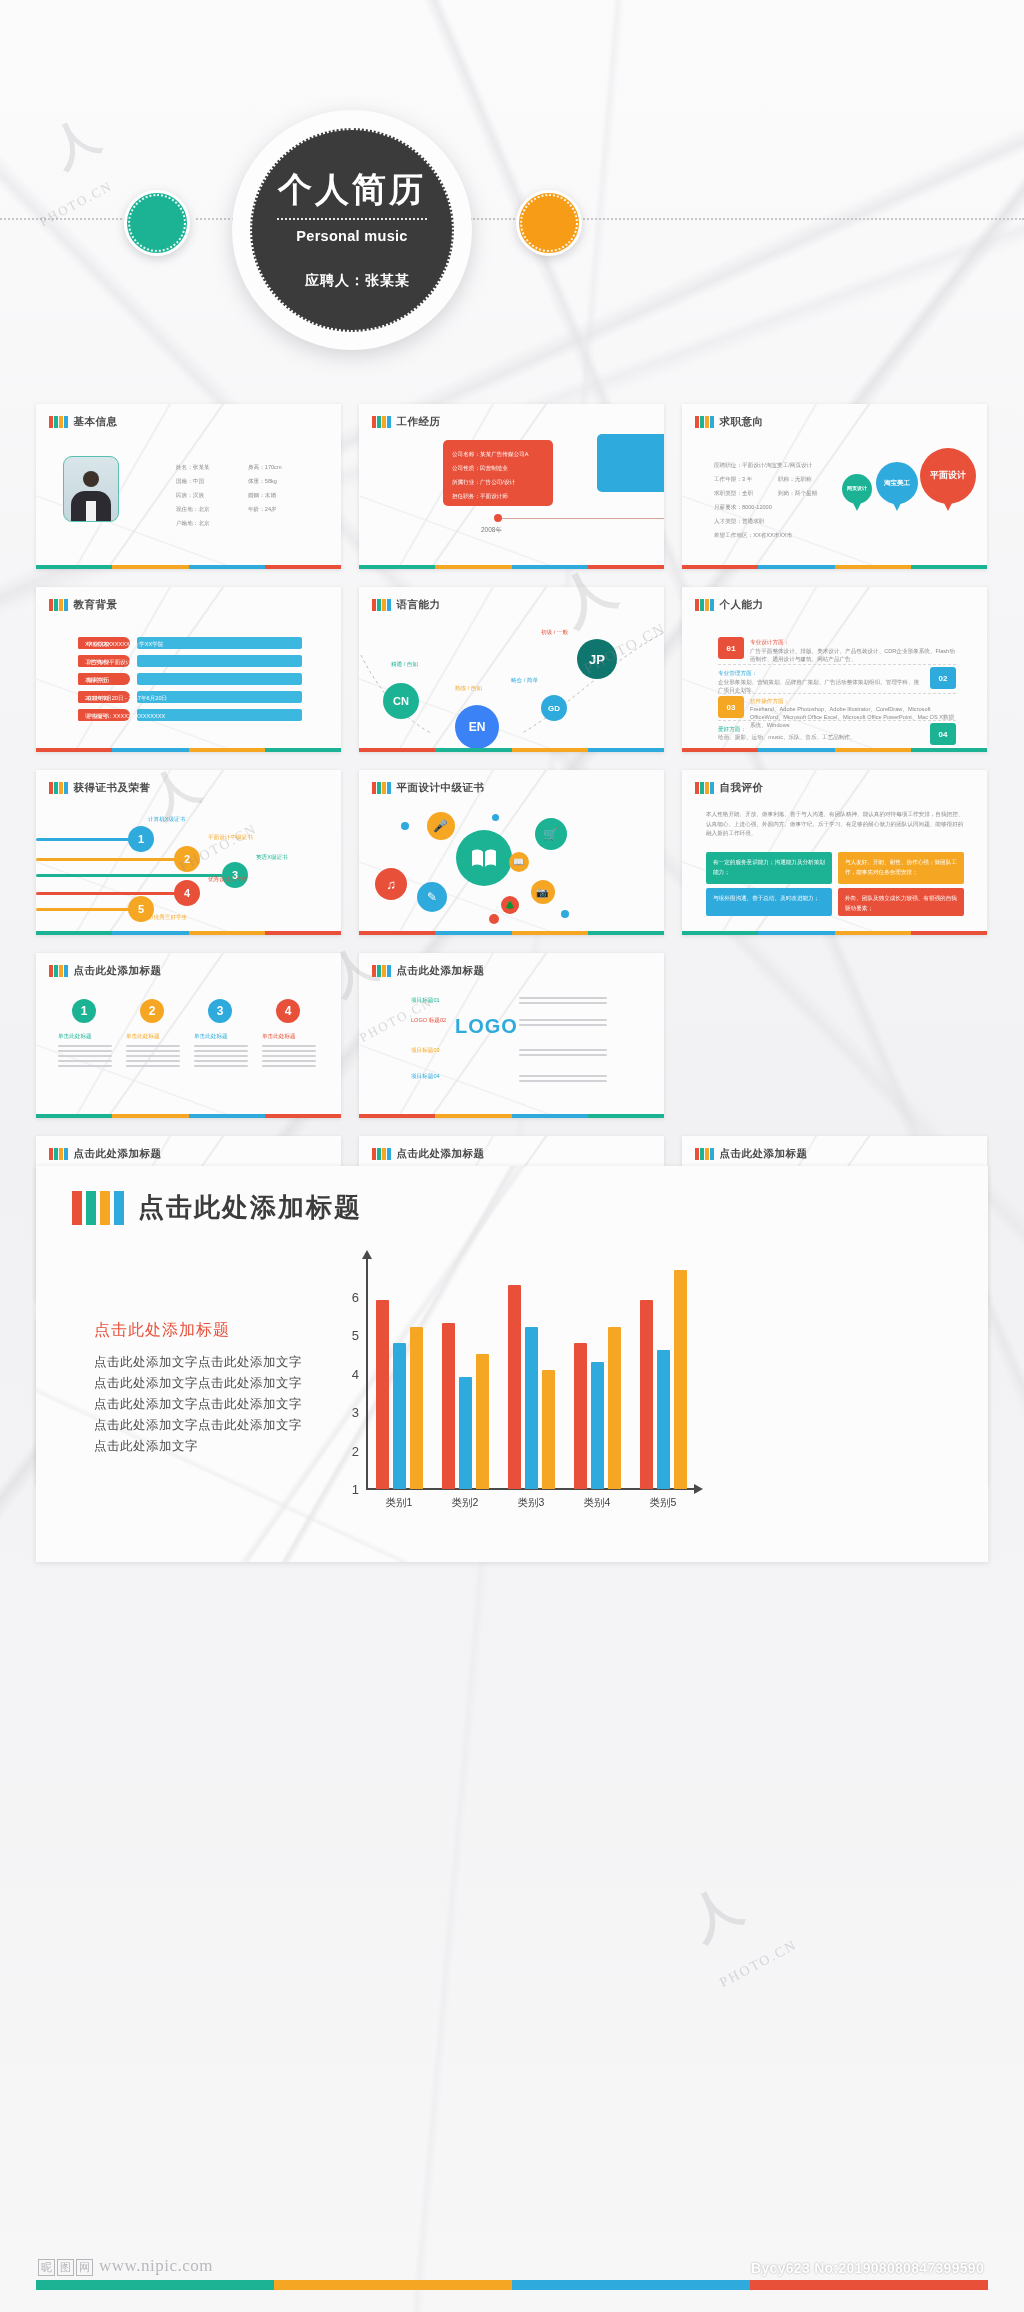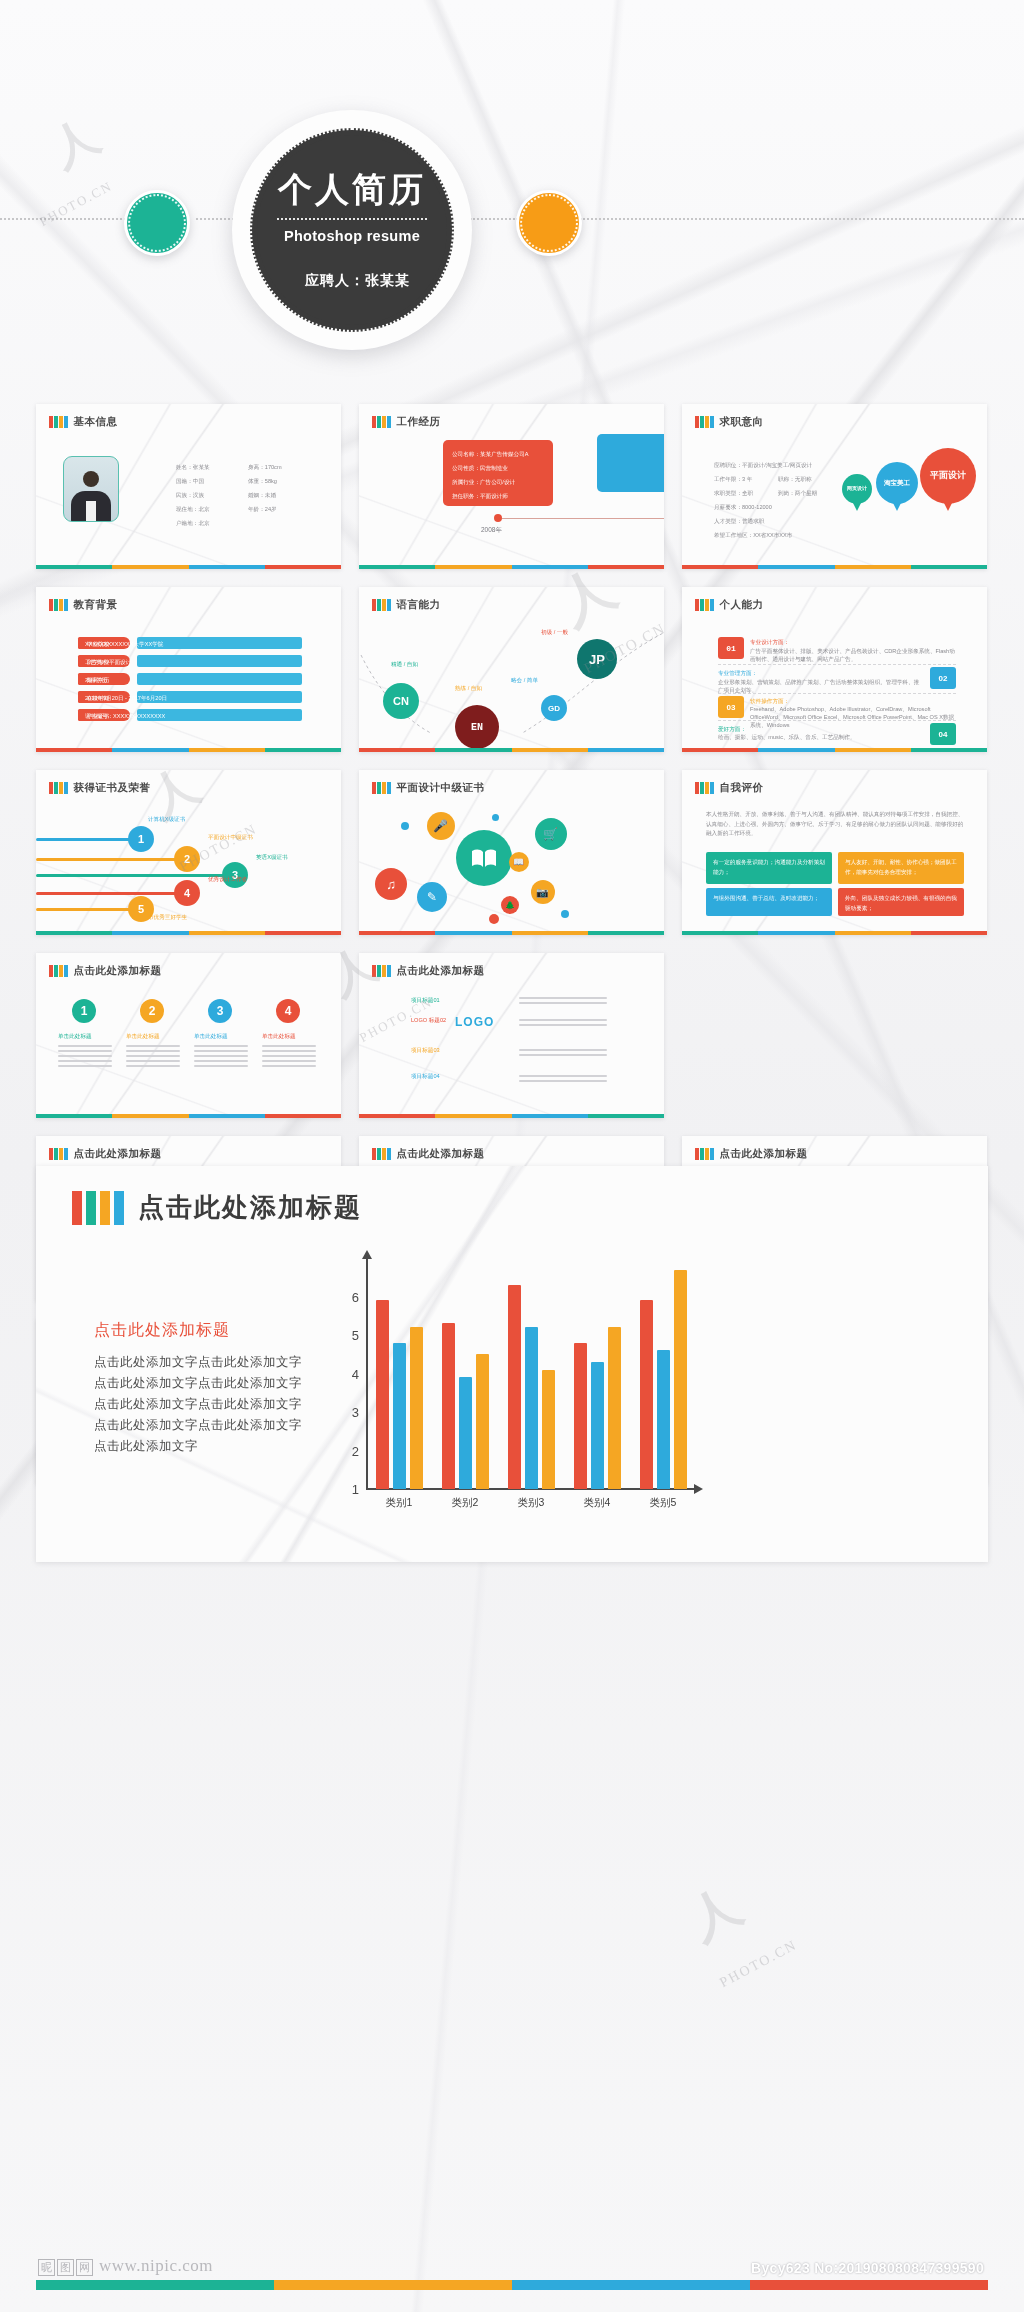--- a/index.html
+++ b/index.html
@@ -211,21 +211,21 @@
     <div class="dotline" style="left:470px;width:48px;"></div>
     <div class="dotline" style="left:580px;width:444px;"></div>
 
     <div class="dot-teal"></div>
     <div class="dot-orange"></div>
 
     <div class="cover-circle">
       <div class="cover-inner">
         <div class="cover-title">个人简历</div>
         <div class="cover-div"></div>
-        <div class="cover-sub">Photoshop resume</div>
+        <div class="cover-sub">Personal music</div>
         <div class="cover-name">应聘人：张某某</div>
       </div>
     </div>
 
     <div class="wm-big" style="left:52px;top:112px;">人</div>
     <div class="wm" style="left:36px;top:196px;transform:rotate(-28deg);">PHOTO.CN</div>
   </div>
 
   <div id="grid">
 
@@ -402,21 +402,21 @@
               <i style="background:#2eaadc"></i>
           </span>
           <span class="slide-title">语言能力</span>
         </div>
         <svg style="position:absolute;left:0;top:28px;" width="305" height="118">
           <path d="M2,40 C40,118 110,150 160,120 C215,88 250,46 308,16" fill="none" stroke="#bfbfc4" stroke-width="1" stroke-dasharray="3 3"></path>
         </svg>
         <div class="lang" style="left:24px;top:96px;width:36px;height:36px;background:#1cb395;font-size:11px;">
             <span>CN</span>
           </div>
-        <div class="lang" style="left:96px;top:118px;width:44px;height:44px;background:#7f1d1d;font-size:10px;font-family:Liberation Mono, monospace;">
+        <div class="lang" style="left:96px;top:118px;width:44px;height:44px;background:#3b82f6;font-size:12px;">
             <span>EN</span>
           </div>
         <div class="lang" style="left:182px;top:108px;width:26px;height:26px;background:#2eaadc;font-size:8px;">
             <span>GD</span>
           </div>
         <div class="lang" style="left:218px;top:52px;width:40px;height:40px;background:#0f766e;font-size:13px;">
             <span>JP</span>
           </div>
         <div class="kv" style="left:32px;top:72px;color:#1cb395;">精通 / 自如</div>
         <div class="kv" style="left:96px;top:96px;color:#f5a623;">熟练 / 自如</div>
@@ -664,21 +664,21 @@
           <span class="bars4">
             <i style="background:#e8503a"></i>
               <i style="background:#1cb395"></i>
               <i style="background:#f5a623"></i>
               <i style="background:#2eaadc"></i>
           </span>
           <span class="slide-title">点击此处添加标题</span>
         </div>
         <div class="kv" style="left:52px;top:42px;color:#1cb395;">项目标题01</div>
         <div class="kv" style="left:52px;top:62px;color:#e8503a;">LOGO 标题02</div>
-        <div style="position:absolute;left:96px;top:62px;font-size:12px;font-weight:bold;color:#2eaadc;letter-spacing:1px;">LOGO</div>
+        <div style="position:absolute;left:96px;top:62px;font-size:20px;font-weight:bold;color:#2eaadc;letter-spacing:1px;">LOGO</div>
         <div class="kv" style="left:52px;top:92px;color:#f5a623;">项目标题03</div>
         <div class="kv" style="left:52px;top:118px;color:#2eaadc;">项目标题04</div>
         <div class="tiny-lines" style="left:160px;top:44px;width:88px;">
             <i></i>
             <i></i>
           </div>
         <div class="tiny-lines" style="left:160px;top:66px;width:88px;">
             <i></i>
             <i></i>
           </div>

